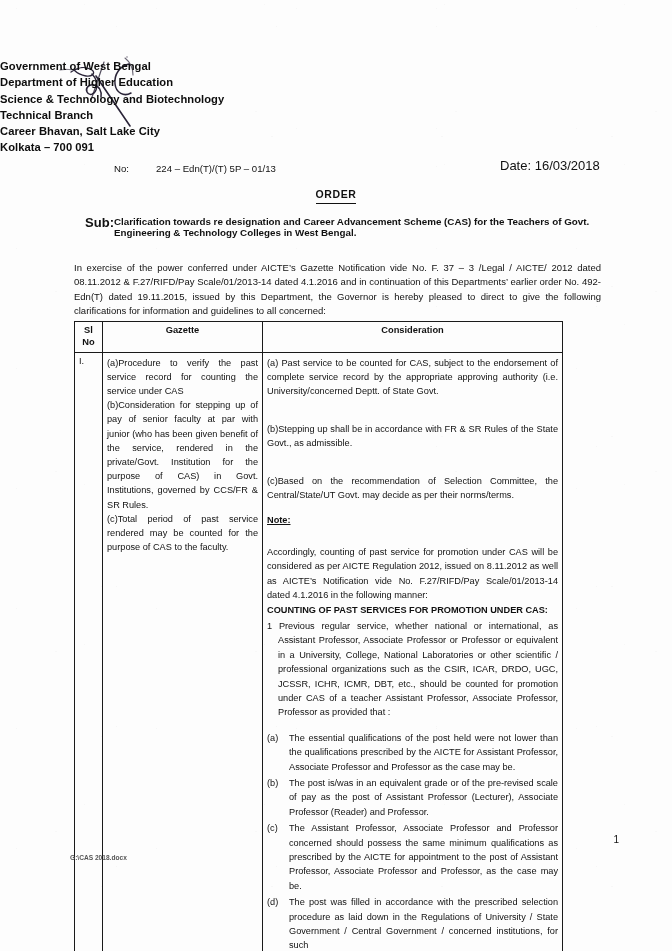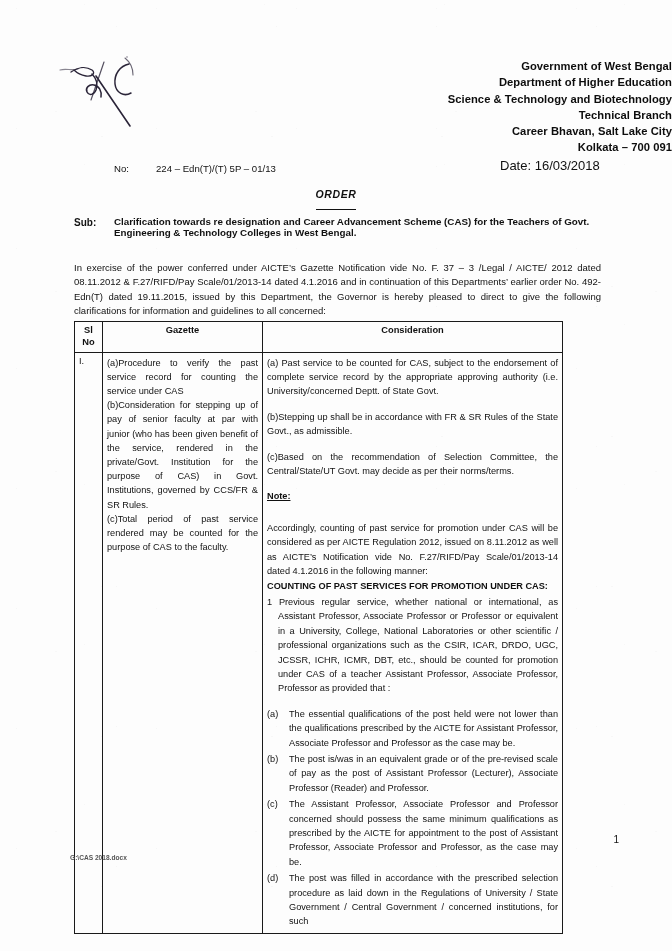--- a/index.html
+++ b/index.html
@@ -42,21 +42,21 @@
     width: 108px;
     height: 92px;
   }
 
   
   .letterhead {
     position: absolute;
     left: 0;
     top: 58px;
     width: 672px;
-    text-align: right;
+    text-align: left;
   }
   .letterhead .lh-line {
     font-weight: bold;
     font-size: 11.2px;
     line-height: 16.3px;
     letter-spacing: 0.05px;
     color: #0d0d0d;
   }
 
   
@@ -88,39 +88,39 @@
     left: 0;
     top: 188px;
     width: 672px;
     text-align: center;
     font-size: 10.5px;
     font-weight: bold;
     letter-spacing: 0.6px;
   }
   .order-heading span {
     border-bottom: 1.3px solid #111;
-    padding-bottom: 9px;
-    font-style: italic;
+    padding-bottom: 3px;
   }
 
   
   .subject {
     position: absolute;
     left: 74px;
     top: 216px;
     width: 530px;
     display: flex;
     gap: 0;
   }
   .subject .sub-label {
     font-weight: bold;
-    font-size: 10px;
+    font-size: 13px;
     width: 40px;
     flex: none;
     line-height: 14.6px;
+    text-align: right;
   }
   .subject .sub-text {
     font-weight: bold;
     font-size: 9.8px;
     line-height: 11px;
     flex: 1;
   }
 
   
   .preamble {
@@ -170,21 +170,21 @@
   }
   .cell-clar {
     font-size: 9.2px;
     line-height: 14.4px;
     text-align: justify;
   }
   .cell-clar p, .cell-issues p {
     margin: 0;
   }
   .cell-clar p + p {
-    margin-top: 11px;
+    margin-top: 23px;
   }
   .cell-issues p + p {
     margin-top: 0;
   }
   .note-label {
     font-weight: bold;
     text-decoration: underline;
     display: inline-block;
     margin-bottom: 16px;
   }

